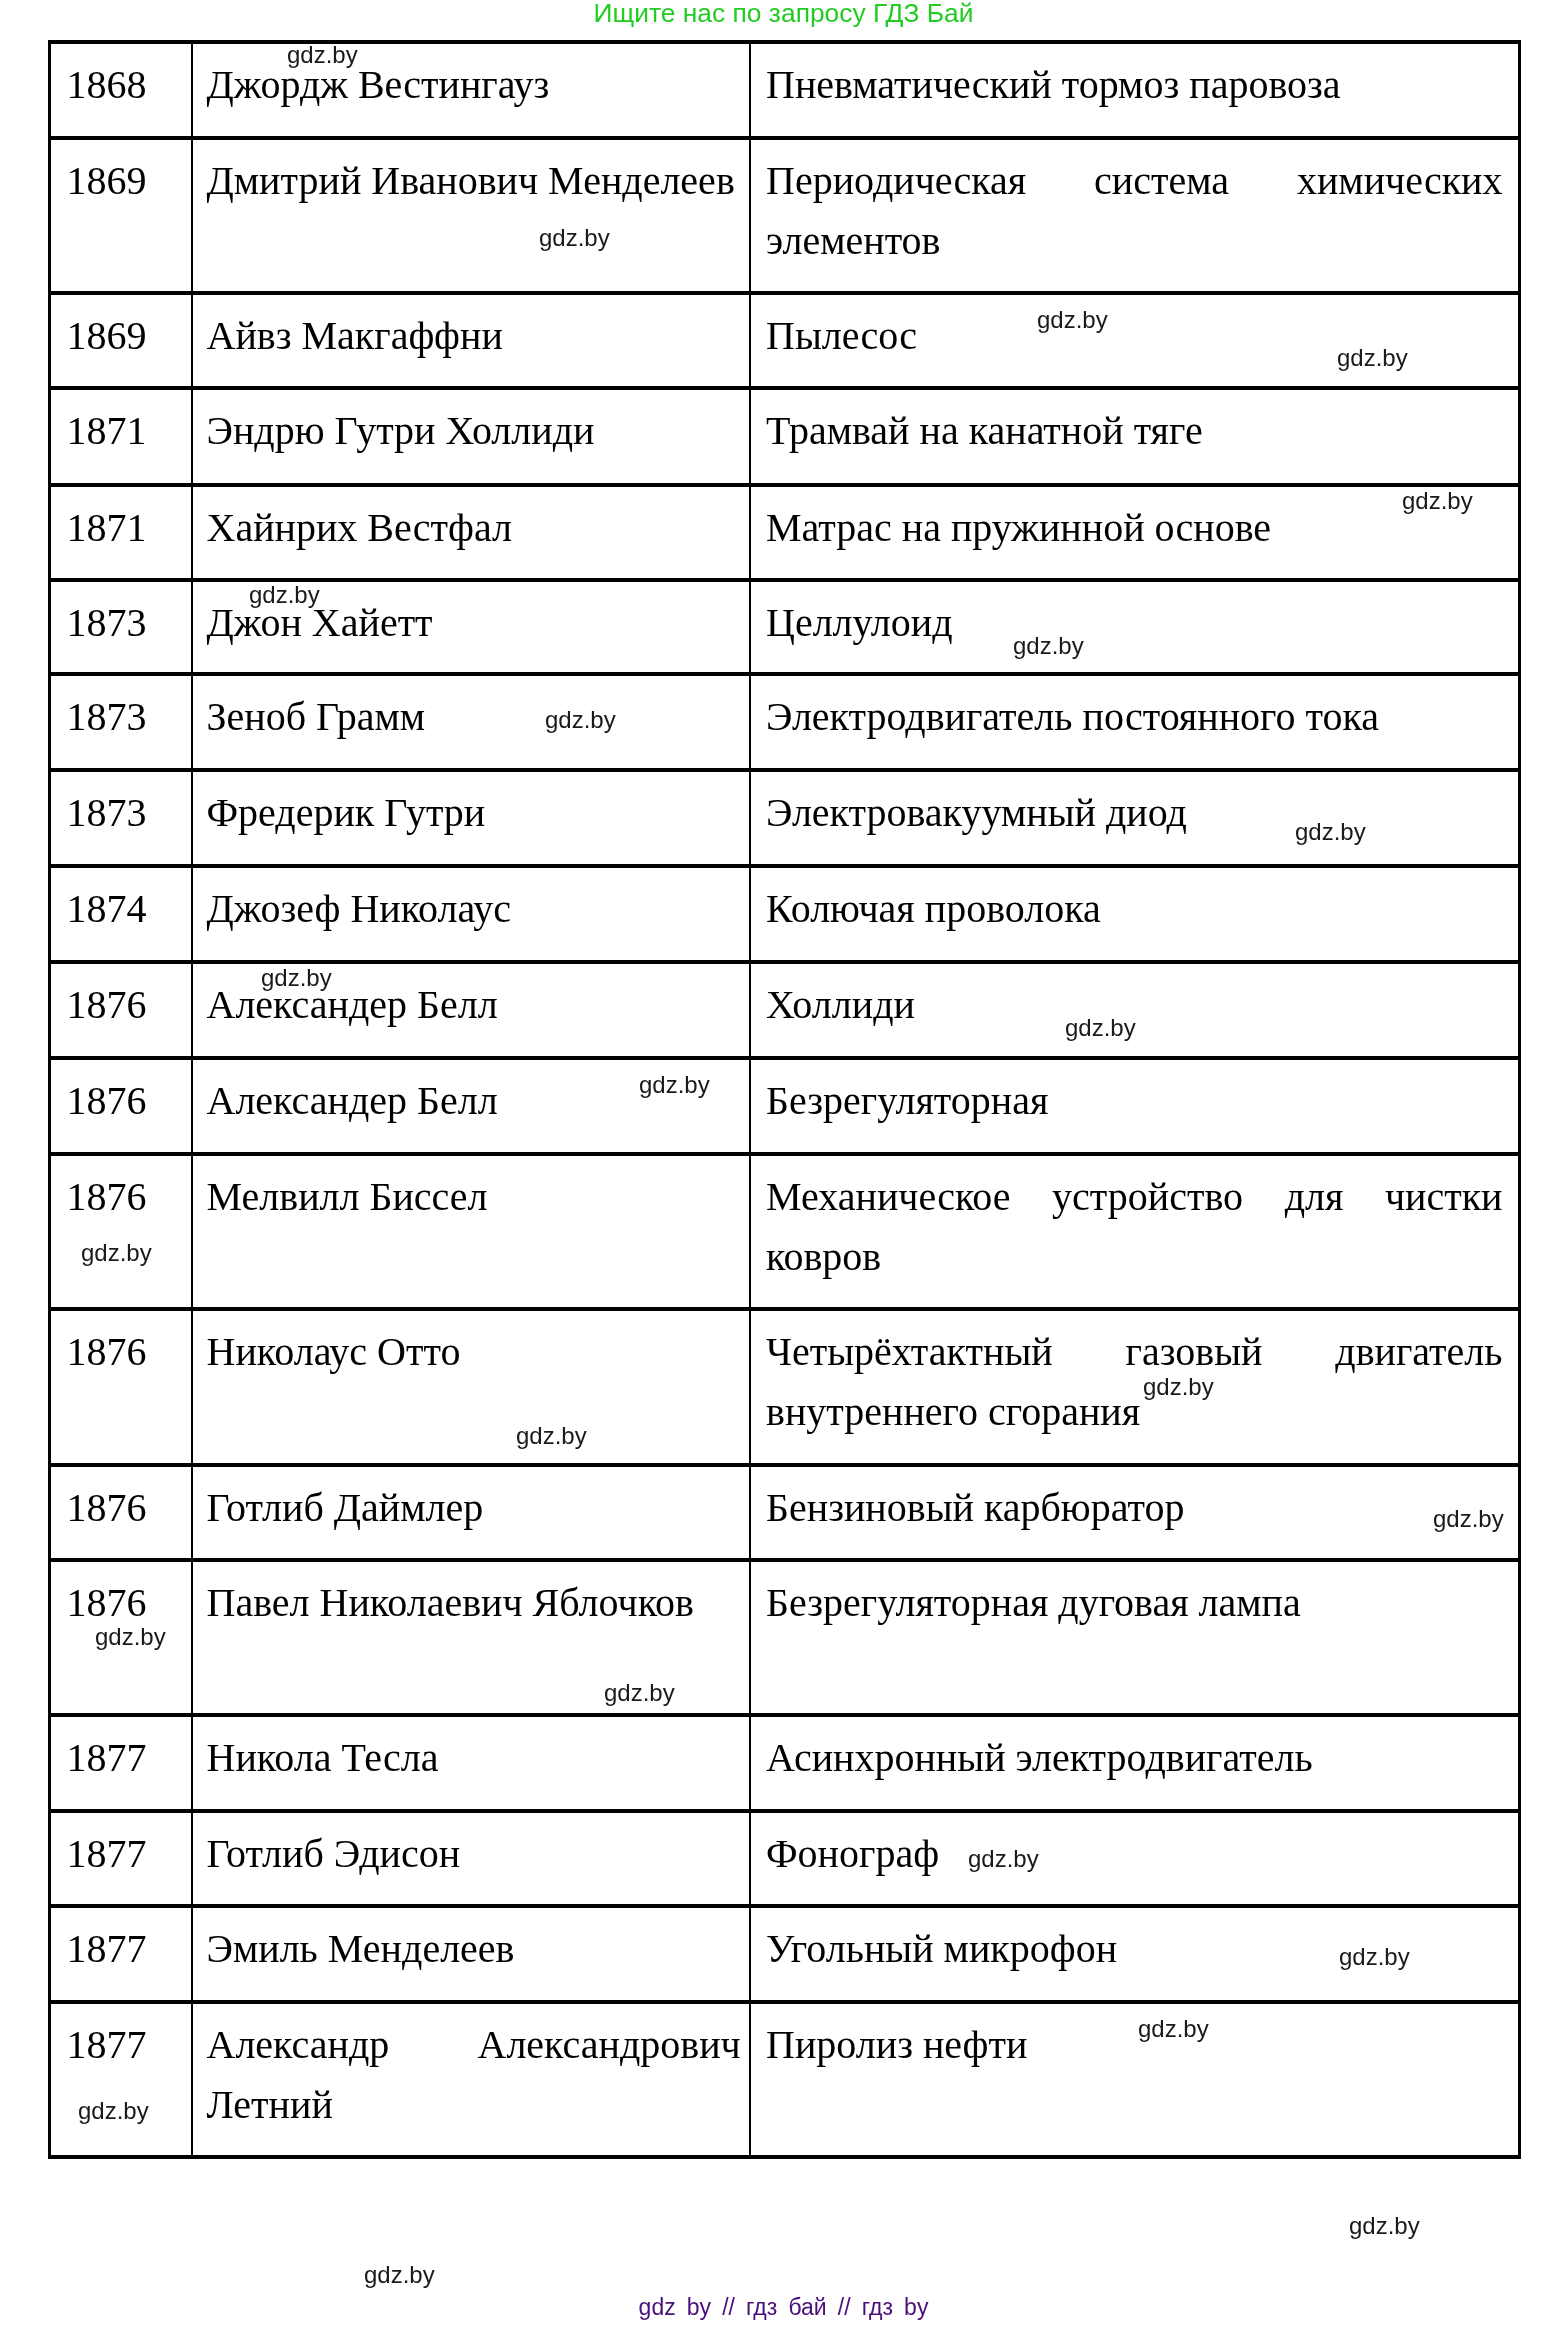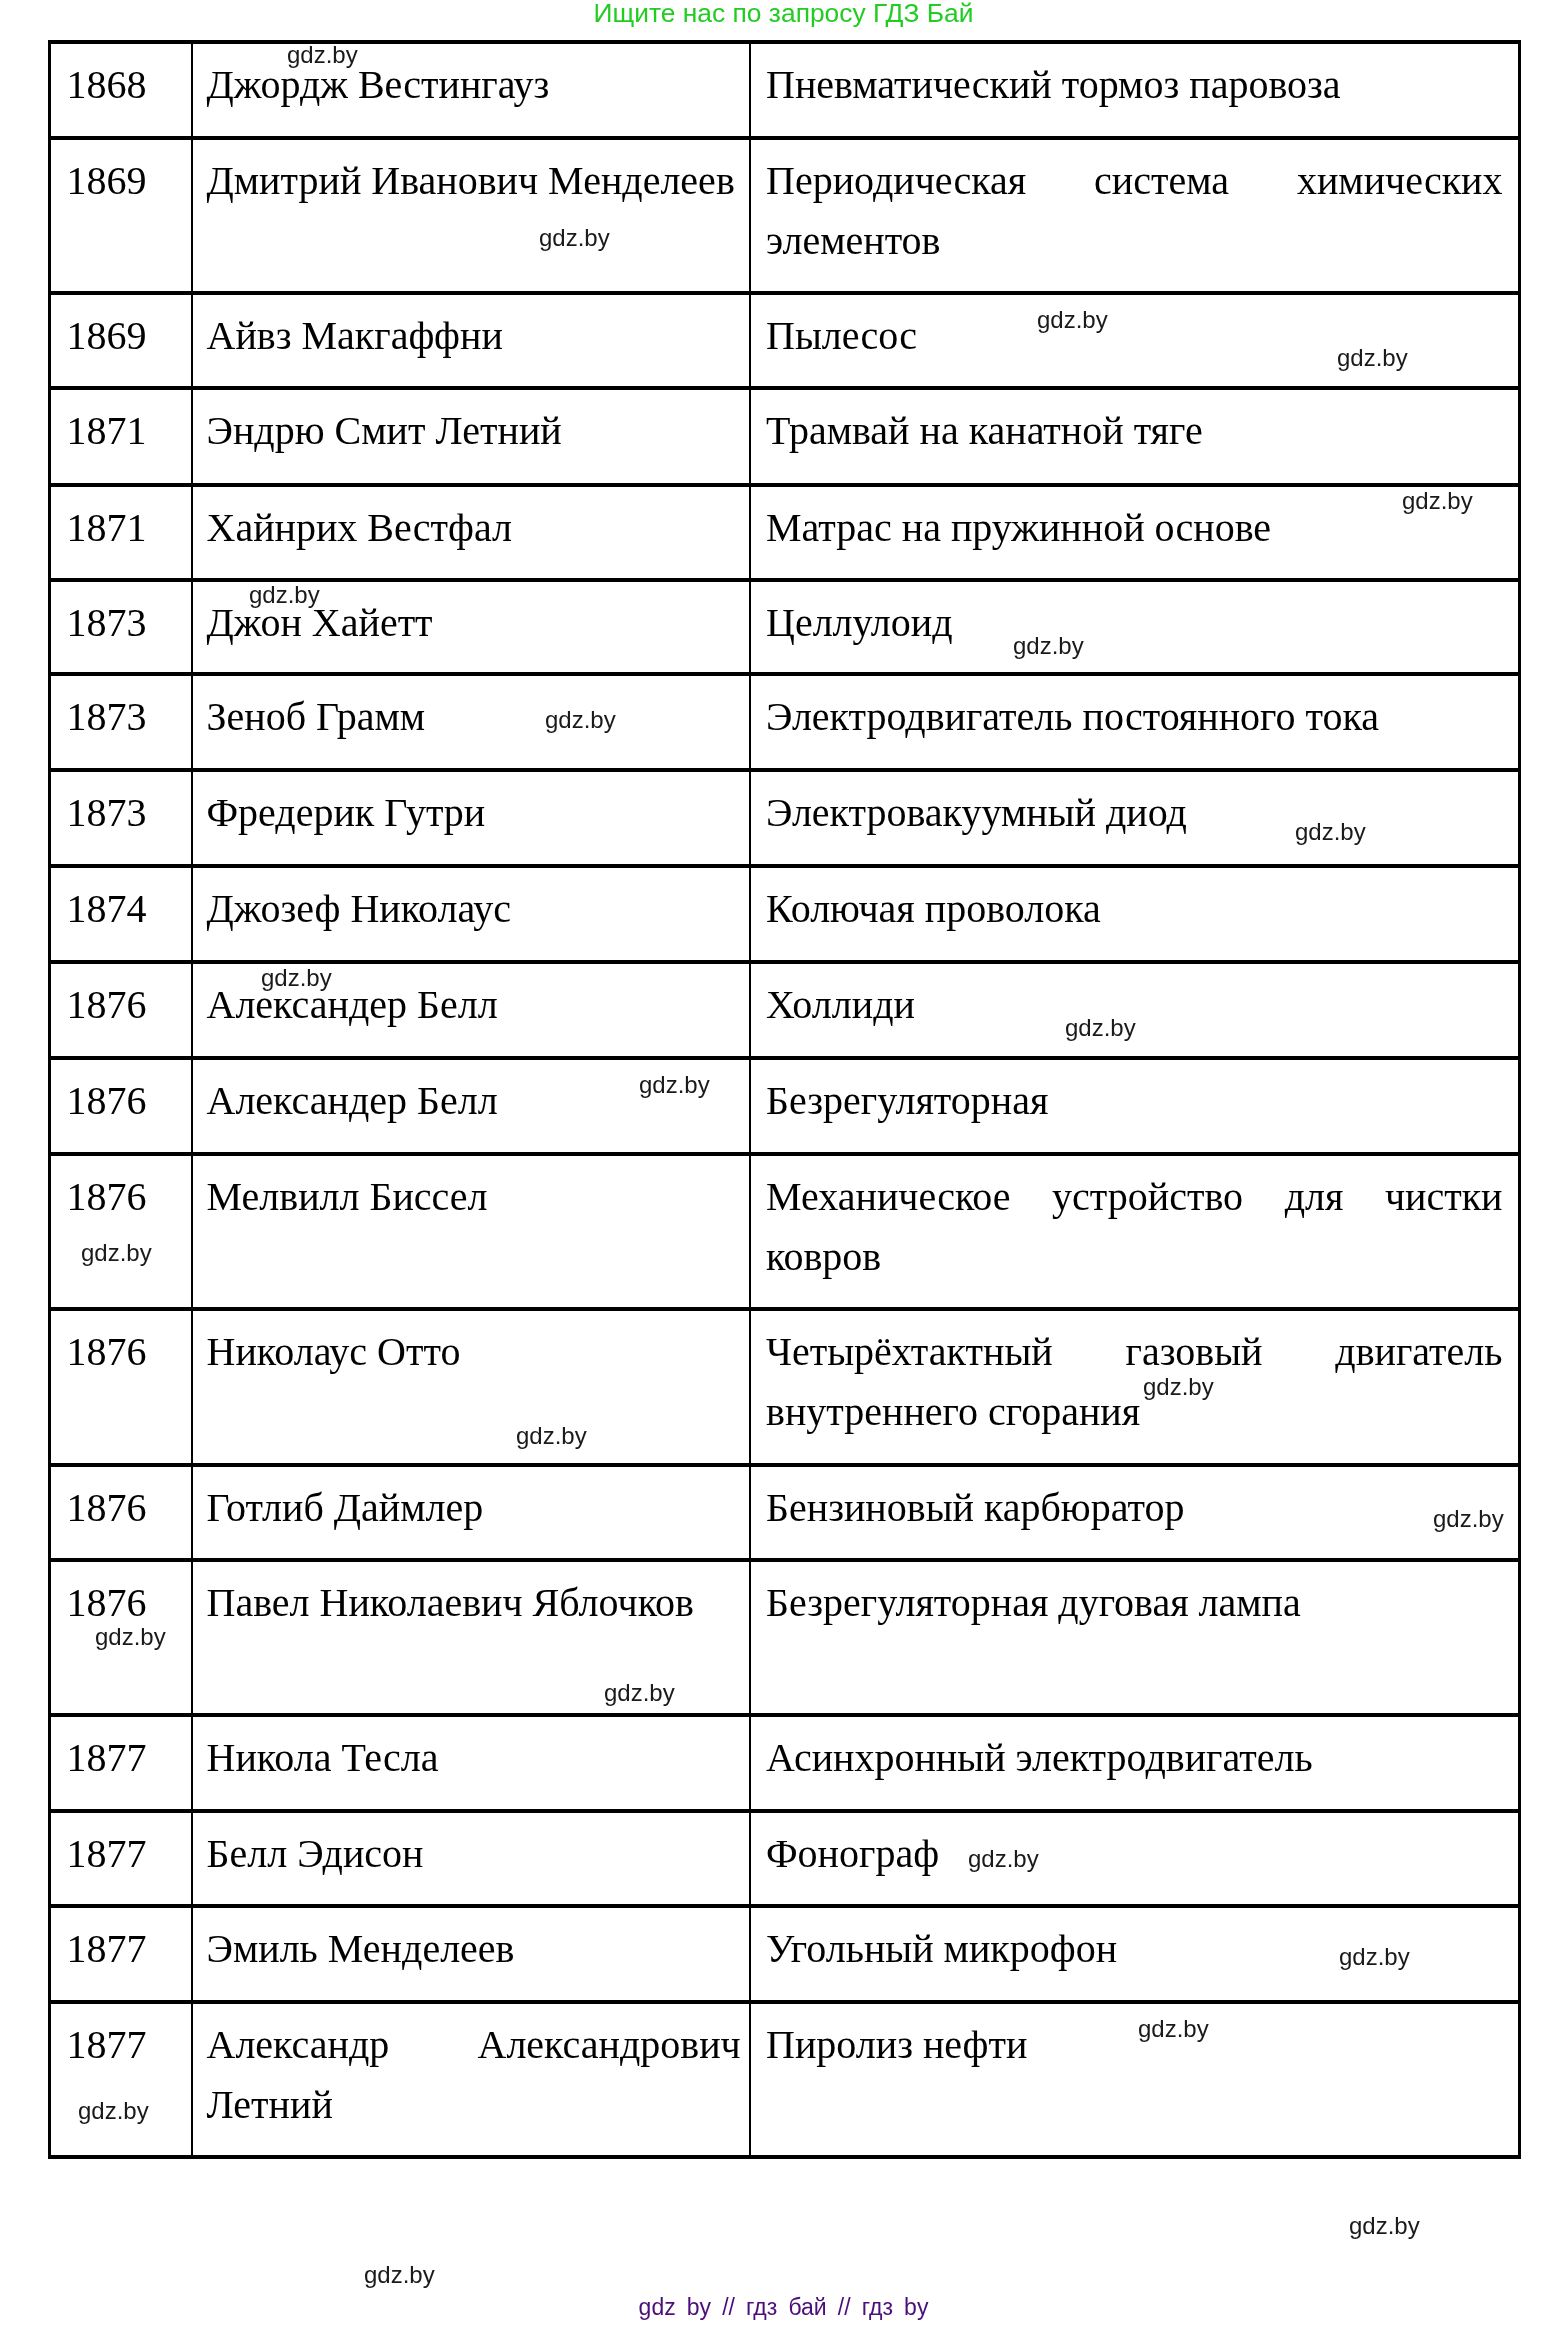--- a/index.html
+++ b/index.html
@@ -54,21 +54,21 @@
         <td class="c-name">Дмитрий Иванович Менделеев</td>
         <td class="c-inv">Периодическая система химических элементов</td>
       </tr>
       <tr style="height: 95px;">
         <td class="c-year">1869</td>
         <td class="c-name">Айвз Макгаффни</td>
         <td class="c-inv">Пылесос</td>
       </tr>
       <tr style="height: 97px;">
         <td class="c-year">1871</td>
-        <td class="c-name">Эндрю Смит Летний</td>
+        <td class="c-name">Эндрю Гутри Холлиди</td>
         <td class="c-inv">Трамвай на канатной тяге</td>
       </tr>
       <tr style="height: 95px;">
         <td class="c-year">1871</td>
         <td class="c-name">Хайнрих Вестфал</td>
         <td class="c-inv">Матрас на пружинной основе</td>
       </tr>
       <tr style="height: 94px;">
         <td class="c-year">1873</td>
         <td class="c-name">Джон Хайетт</td>
@@ -119,21 +119,21 @@
         <td class="c-name">Павел Николаевич Яблочков</td>
         <td class="c-inv">Безрегуляторная дуговая лампа</td>
       </tr>
       <tr style="height: 96px;">
         <td class="c-year">1877</td>
         <td class="c-name">Никола Тесла</td>
         <td class="c-inv">Асинхронный электродвигатель</td>
       </tr>
       <tr style="height: 95px;">
         <td class="c-year">1877</td>
-        <td class="c-name">Белл Эдисон</td>
+        <td class="c-name">Готлиб Эдисон</td>
         <td class="c-inv">Фонограф</td>
       </tr>
       <tr style="height: 96px;">
         <td class="c-year">1877</td>
         <td class="c-name">Эмиль Менделеев</td>
         <td class="c-inv">Угольный микрофон</td>
       </tr>
       <tr style="height: 155px;">
         <td class="c-year">1877</td>
         <td class="c-name">Александр Александрович Летний</td>

